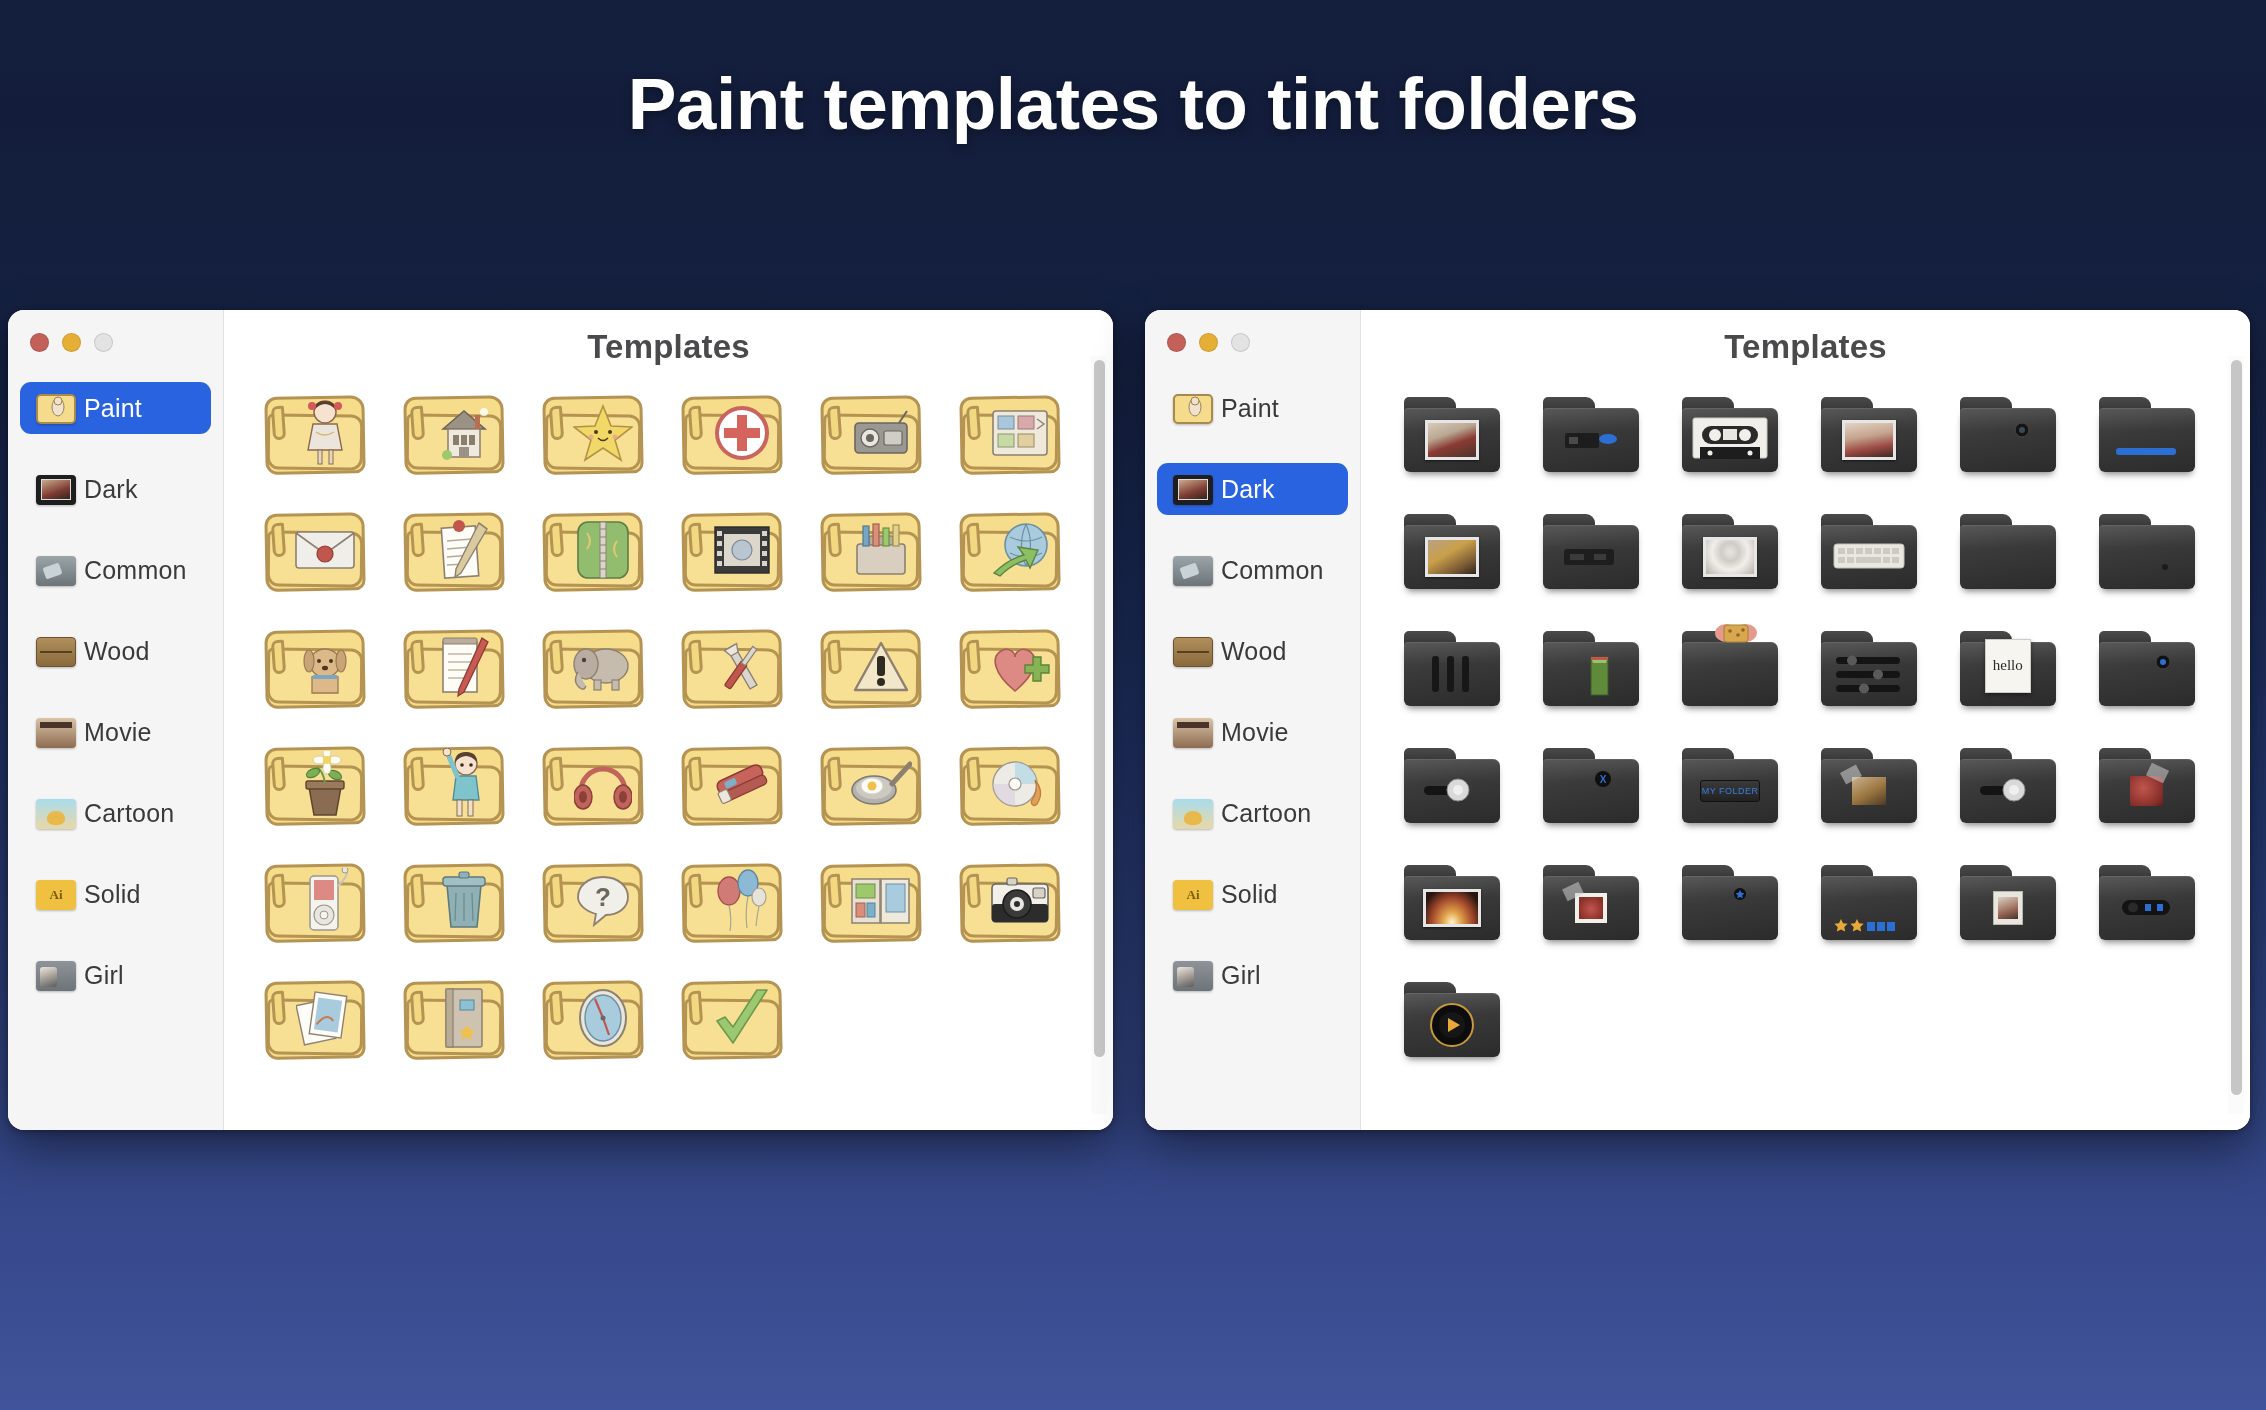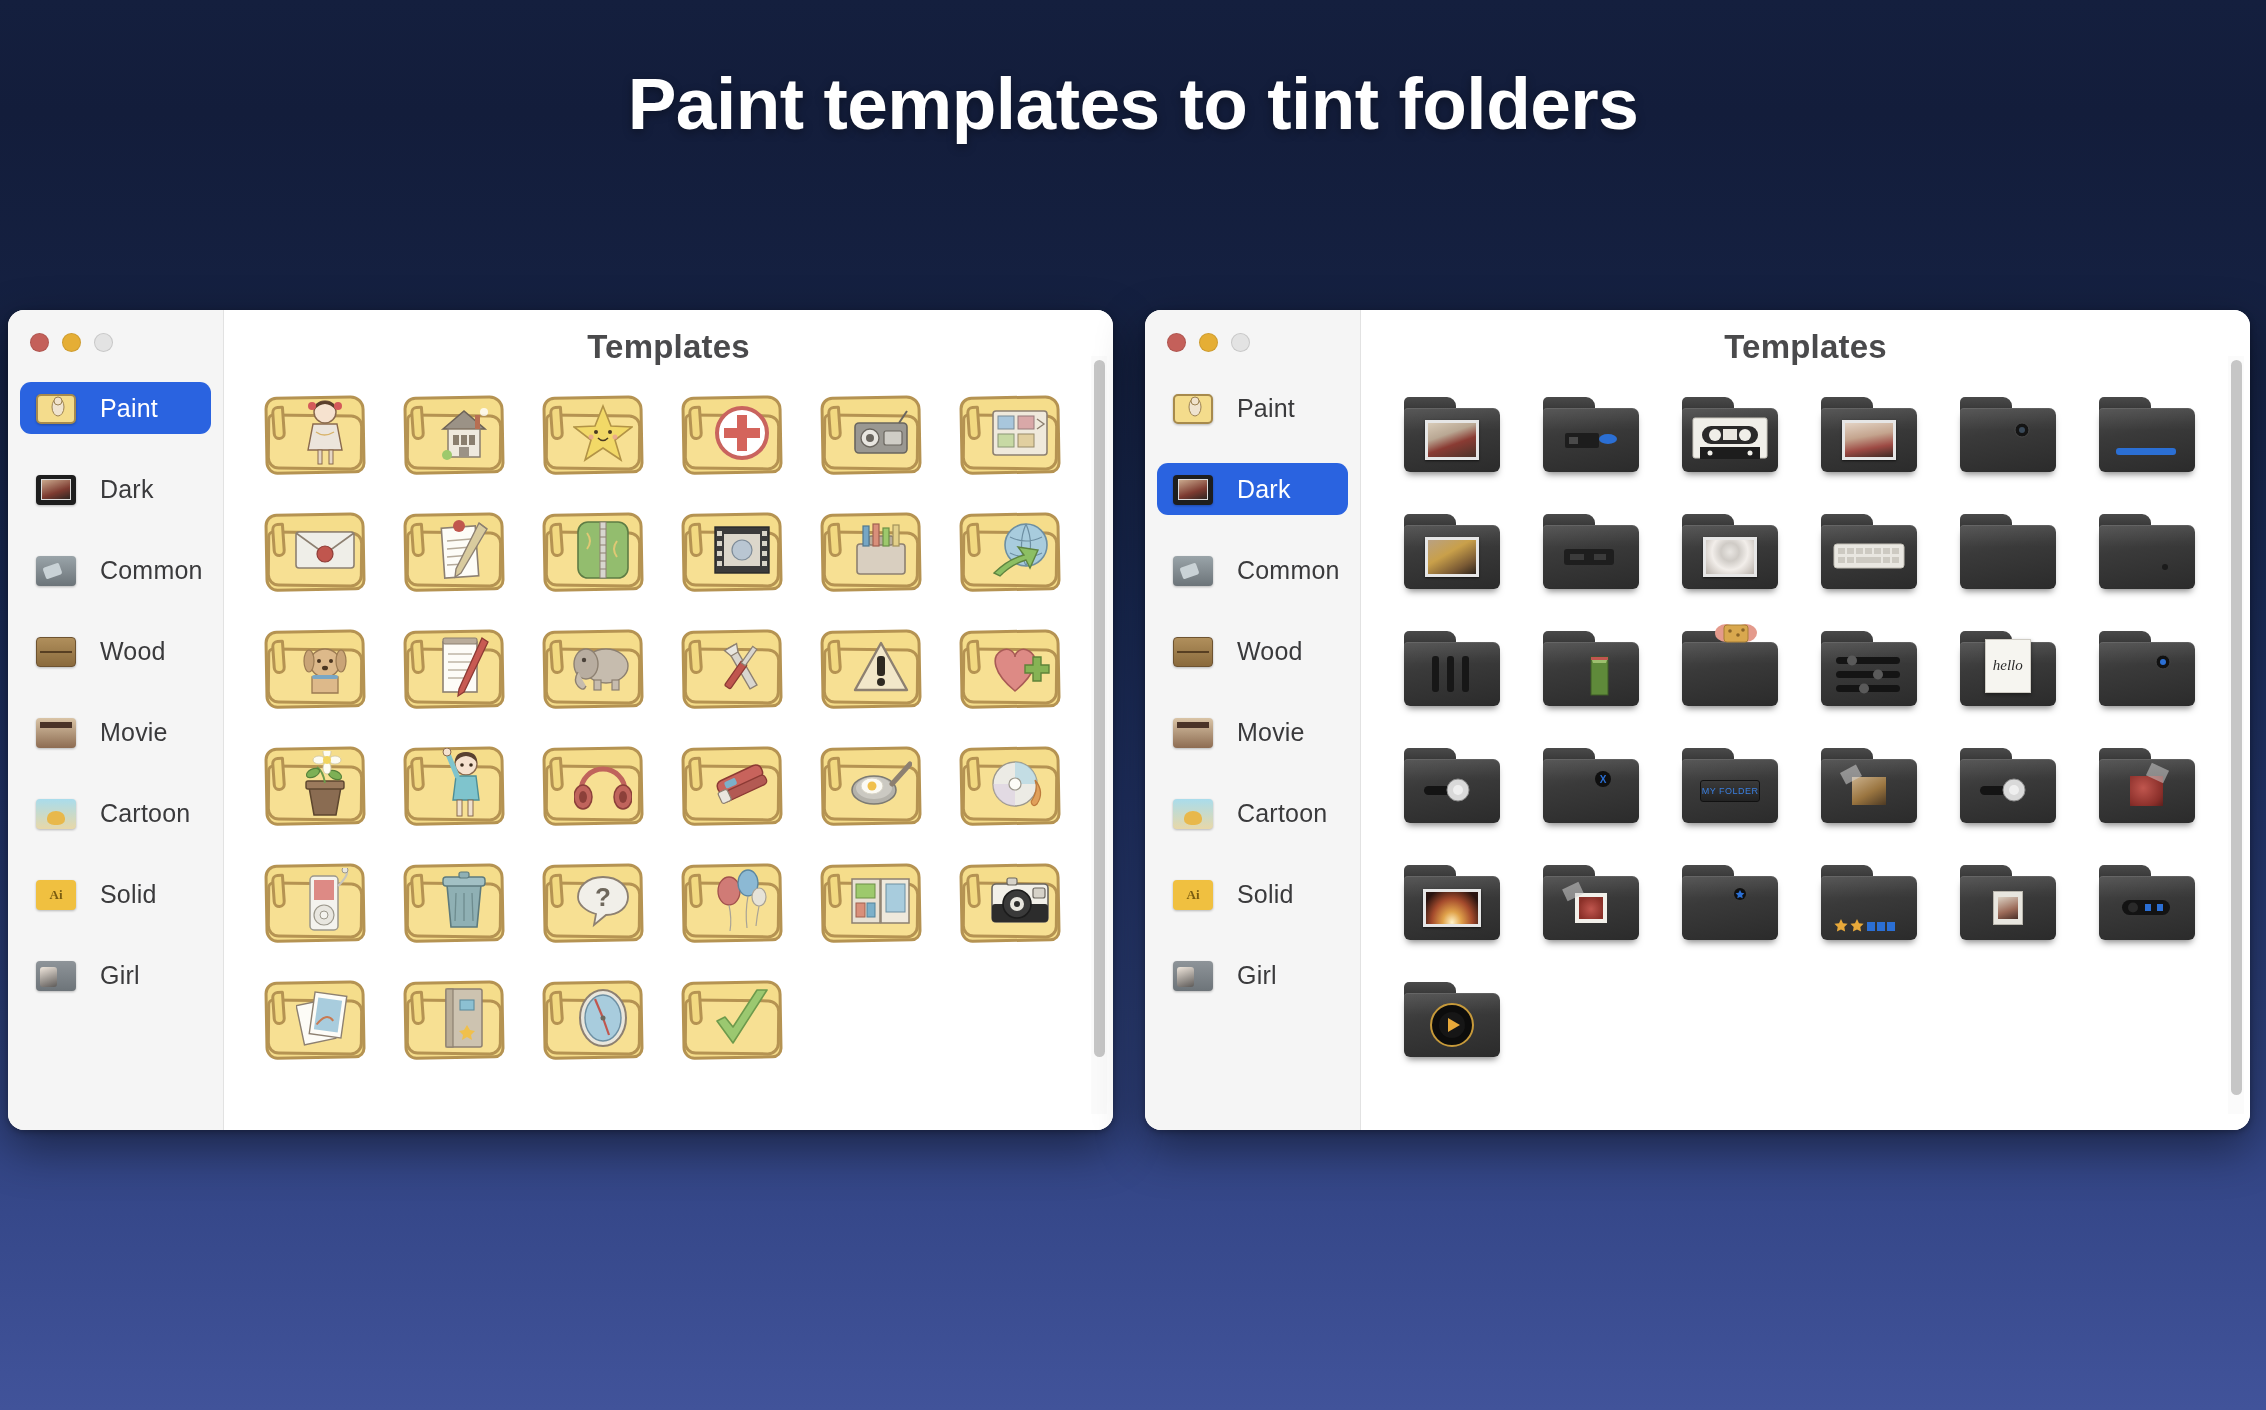--- a/index.html
+++ b/index.html
@@ -77,21 +77,21 @@
     height: 52px;
     margin-bottom: 29px;
     padding-left: 14px;
     border-radius: 11px;
     cursor: default;
   }
   .nav-item.active { background: #2a63e0; }
   .nav-label {
     font-size: 25px;
     color: #3a3a3c;
-    margin-left: 22px;
+    margin-left: 6px;
     letter-spacing: 0.2px;
   }
   .nav-item.active .nav-label { color: #ffffff; }
 
   .nav-icon {
     width: 44px; height: 34px;
     position: relative;
     flex: 0 0 44px;
     filter: drop-shadow(0 1px 1px rgba(0,0,0,0.25));
   }
@@ -1377,21 +1377,21 @@
               </svg>
             </div>
           </div>
         </div>
 
       <div class="cell">
           <div class="dfolder">
             <div class="tabpiece"></div>
             <div class="body"></div>
         <div class="art" style="top:10px">
-          <div style="width:46px;height:54px;background:#f6f5f0;border:1px solid #cfccc4;display:flex;align-items:center;justify-content:center;font-family:'Liberation Serif',serif;font-style:italic;font-size:15px;color:#2a2a2a;box-shadow:0 2px 4px rgba(0,0,0,0.4)">hello</div>
+          <div style="width:46px;height:54px;background:#f6f5f0;border:1px solid #cfccc4;display:flex;align-items:center;justify-content:center;font-family:'Liberation Serif',serif;font-size:15px;color:#2a2a2a;box-shadow:0 2px 4px rgba(0,0,0,0.4)">hello</div>
         </div>
           </div>
         </div>
 
       <div class="cell">
           <div class="dfolder">
             <div class="tabpiece"></div>
             <div class="body"></div>
             <div class="art">
         <svg width="60" height="44">

